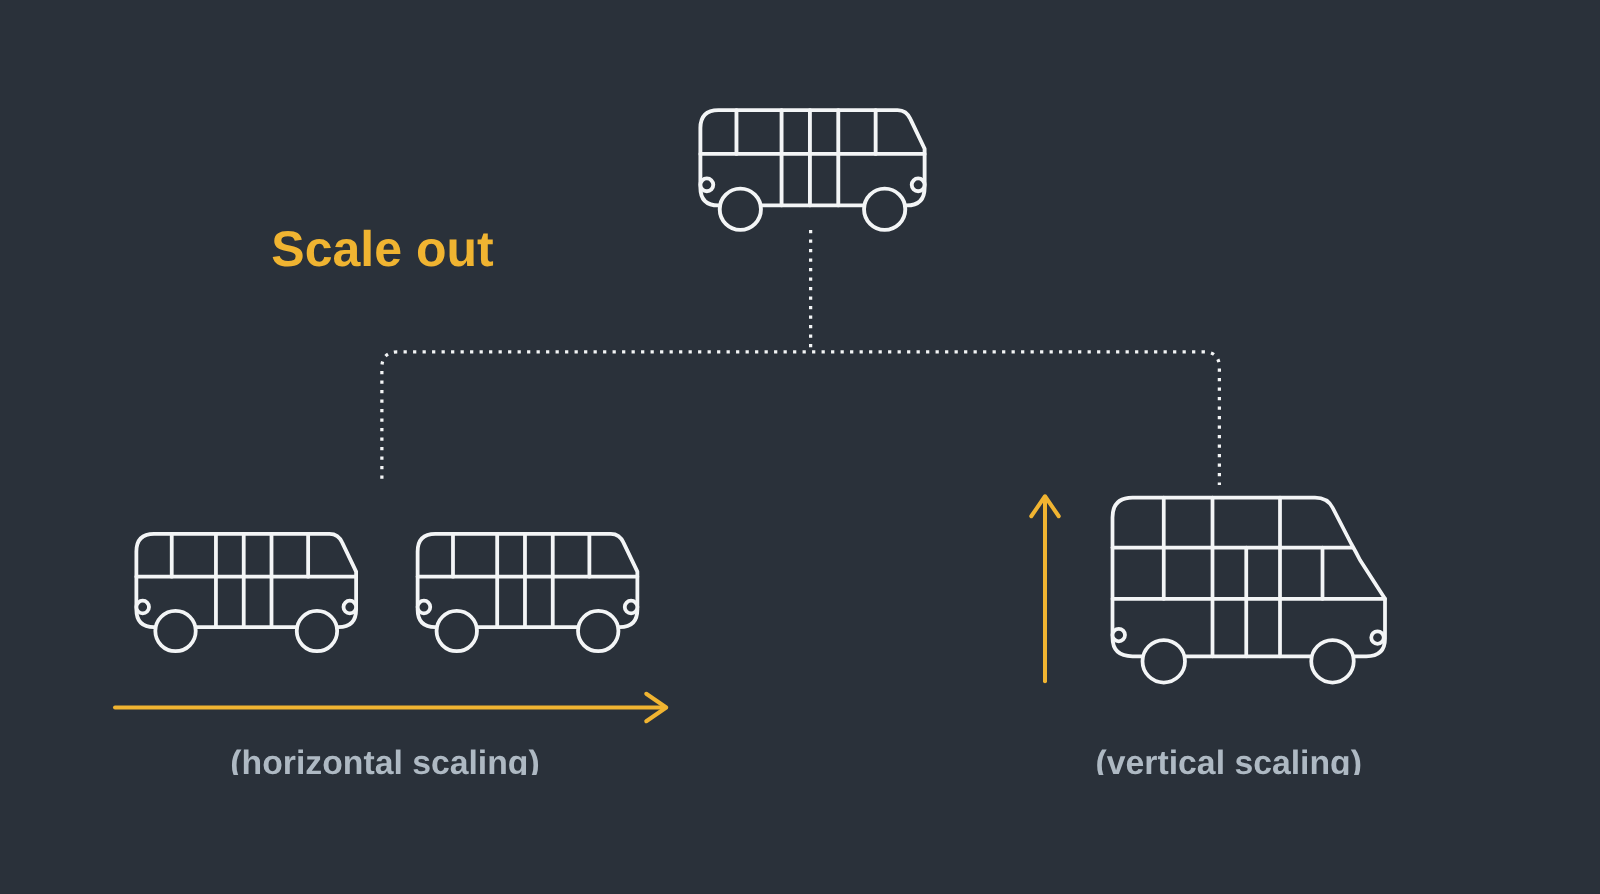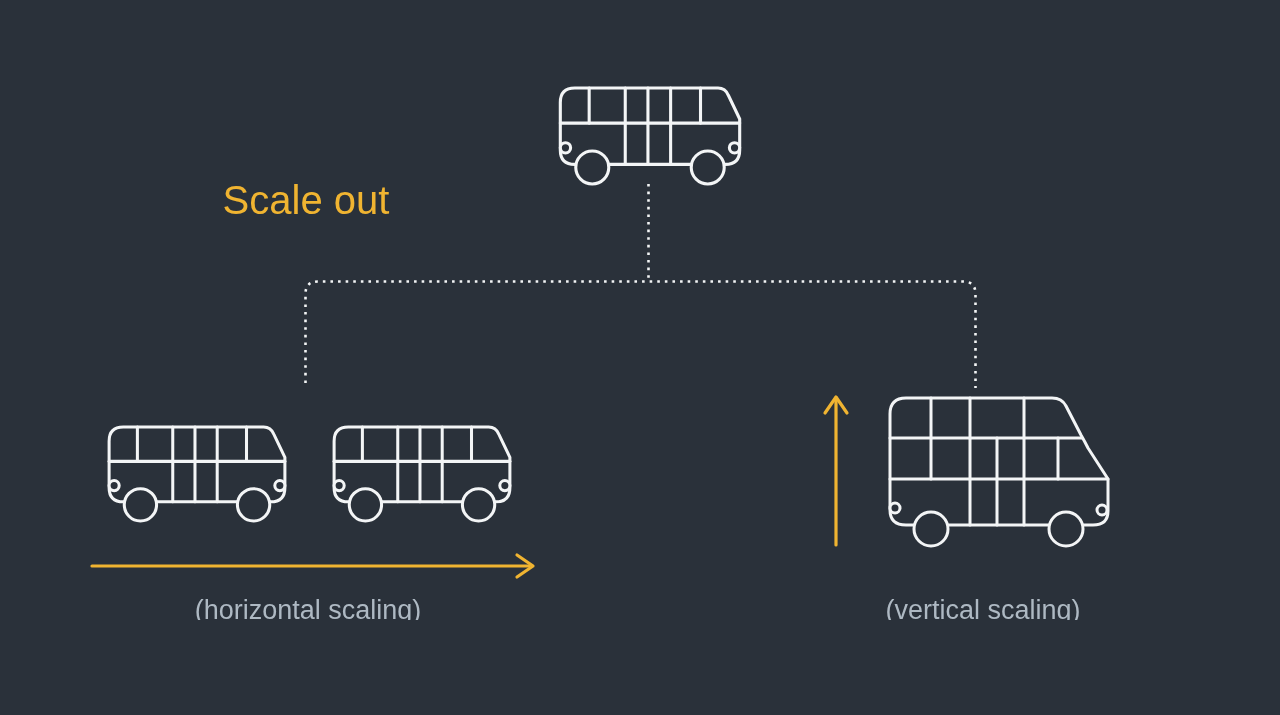--- a/index.html
+++ b/index.html
@@ -8,20 +8,21 @@
     --accent:#f0b431;
     --gray:#aeb9c3;
   }
   html,body{margin:0;padding:0;background:var(--bg);}
   .stage{
     position:relative;
     width:1280px;height:620px;
     background:var(--bg);
     overflow:hidden;
     font-family:"Liberation Sans", sans-serif;
+    font-weight:bold;
   }
   .abs{position:absolute;}
   .title{
     font-size:40px;
     line-height:1;
     color:var(--accent);
     white-space:nowrap;
     transform:translateX(-50%);
   }
   .caption{

